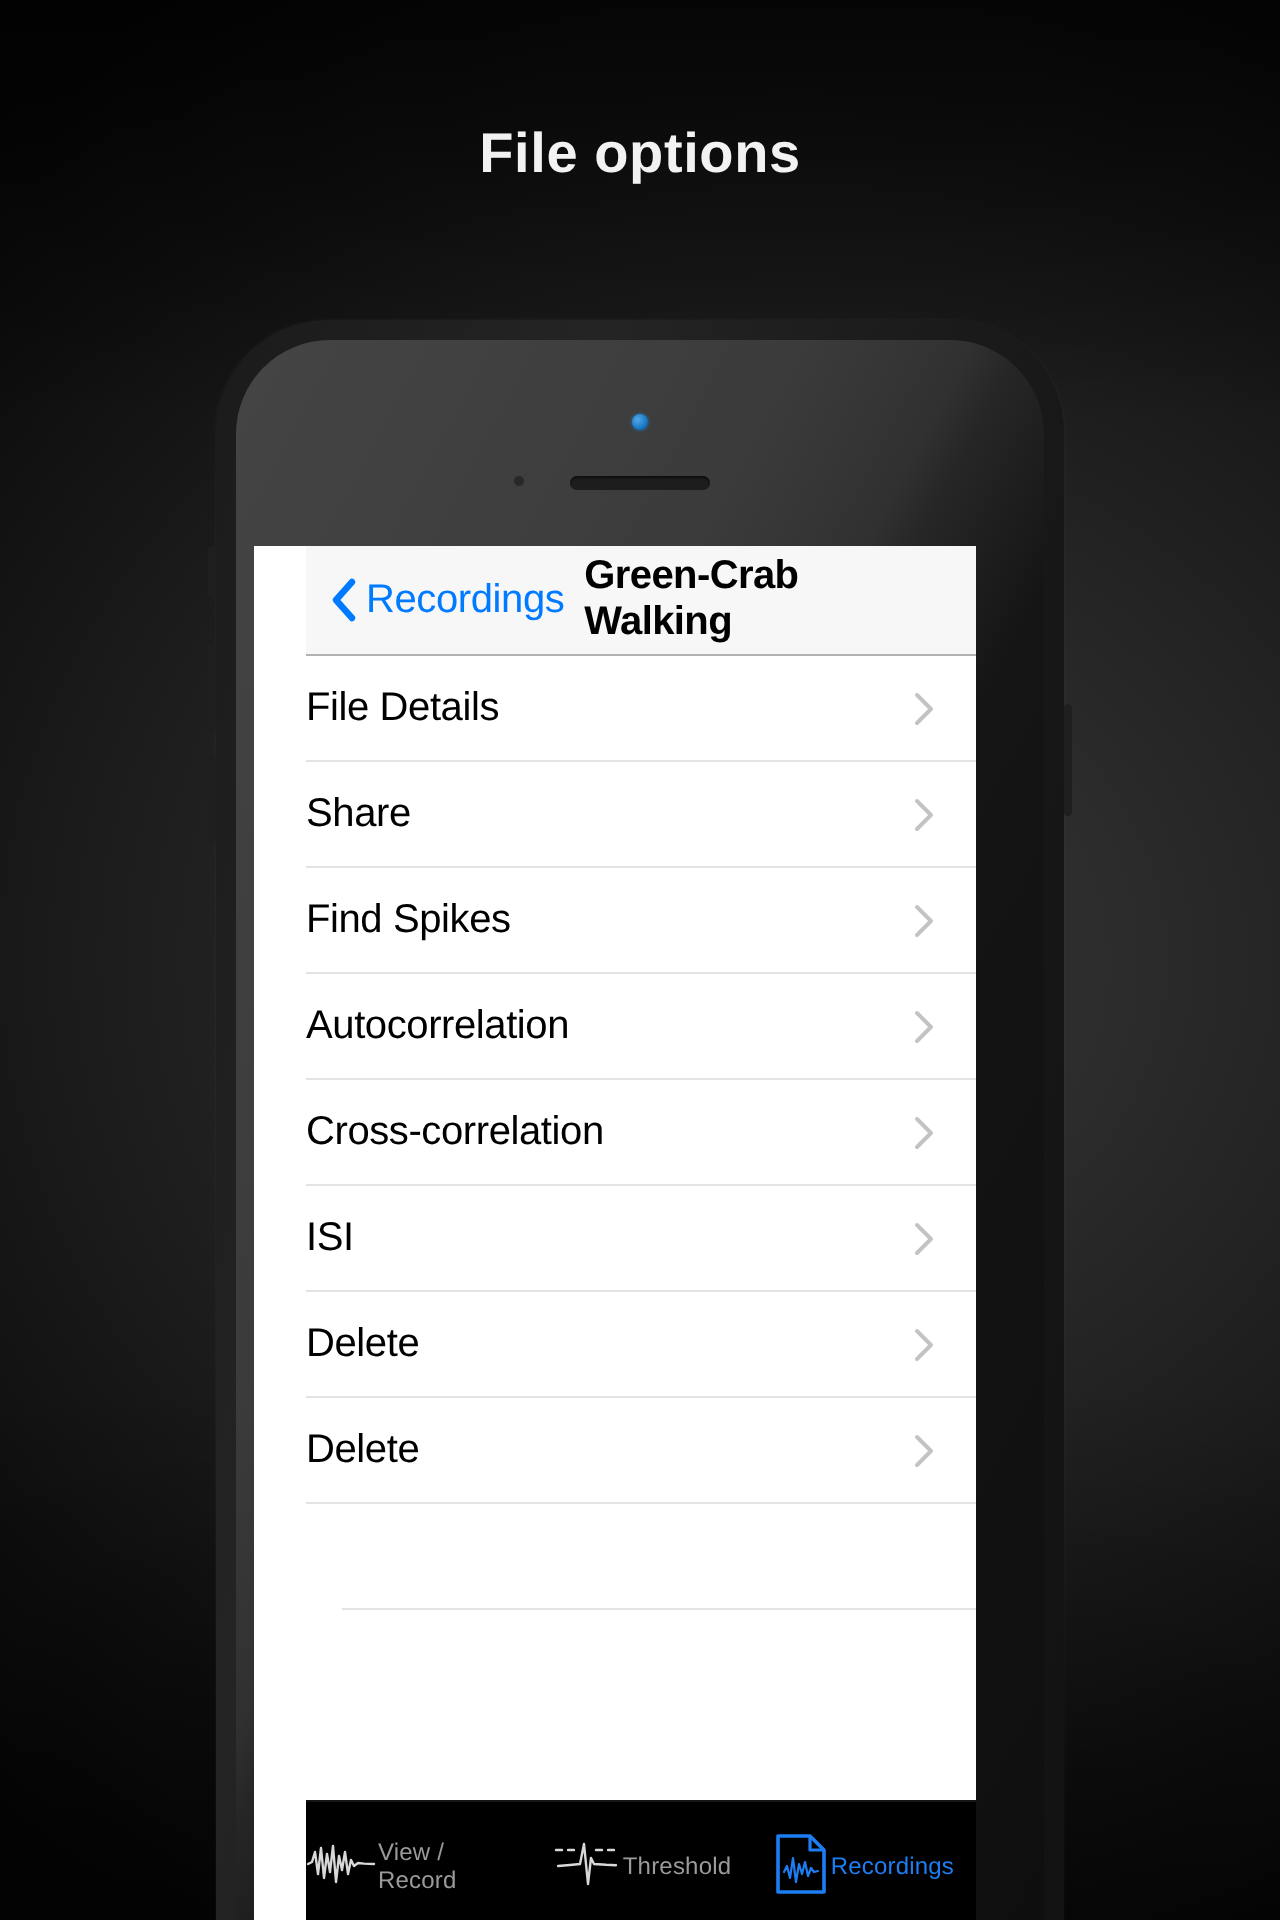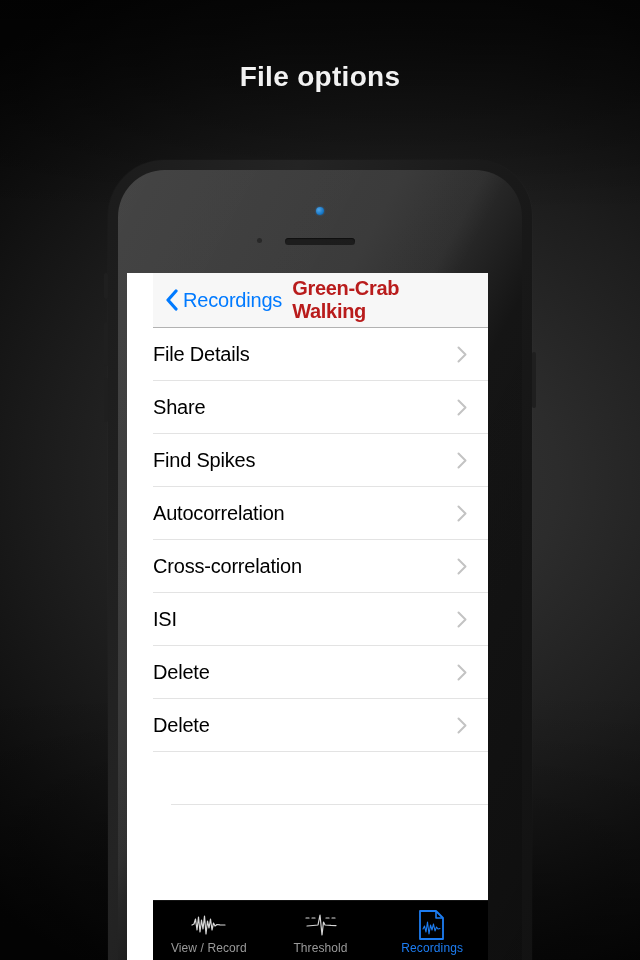--- a/index.html
+++ b/index.html
@@ -114,21 +114,21 @@
     width:13px; height:22px;
     margin-right:5px;
     flex:0 0 13px;
   }
   .back-label {
     color:#007aff;
     font-size:20px;
     letter-spacing:-0.2px;
   }
   .nav-title {
-    color:#b91c1c;
+    color:#000000;
     font-size:20px;
     font-weight:bold;
     margin-left:10px;
     letter-spacing:-0.3px;
   }
 
   
   .list {
     flex:1 1 auto;
     background:#fff;
@@ -161,21 +161,21 @@
   .tabbar {
     flex:0 0 60px;
     height:60px;
     background:#000;
     display:flex;
     border-top:1px solid #141414;
   }
   .tab {
     flex:1 1 0;
     display:flex;
-    flex-direction:column;
+    flex-direction:row;
     align-items:center;
     justify-content:center;
     cursor:pointer;
     padding-top:3px;
     text-decoration:underline;
   }
   .tab-icon { height:30px; display:flex; align-items:center; justify-content:center; }
   .tab-label {
     font-size:12px;
     margin-top:1px;

